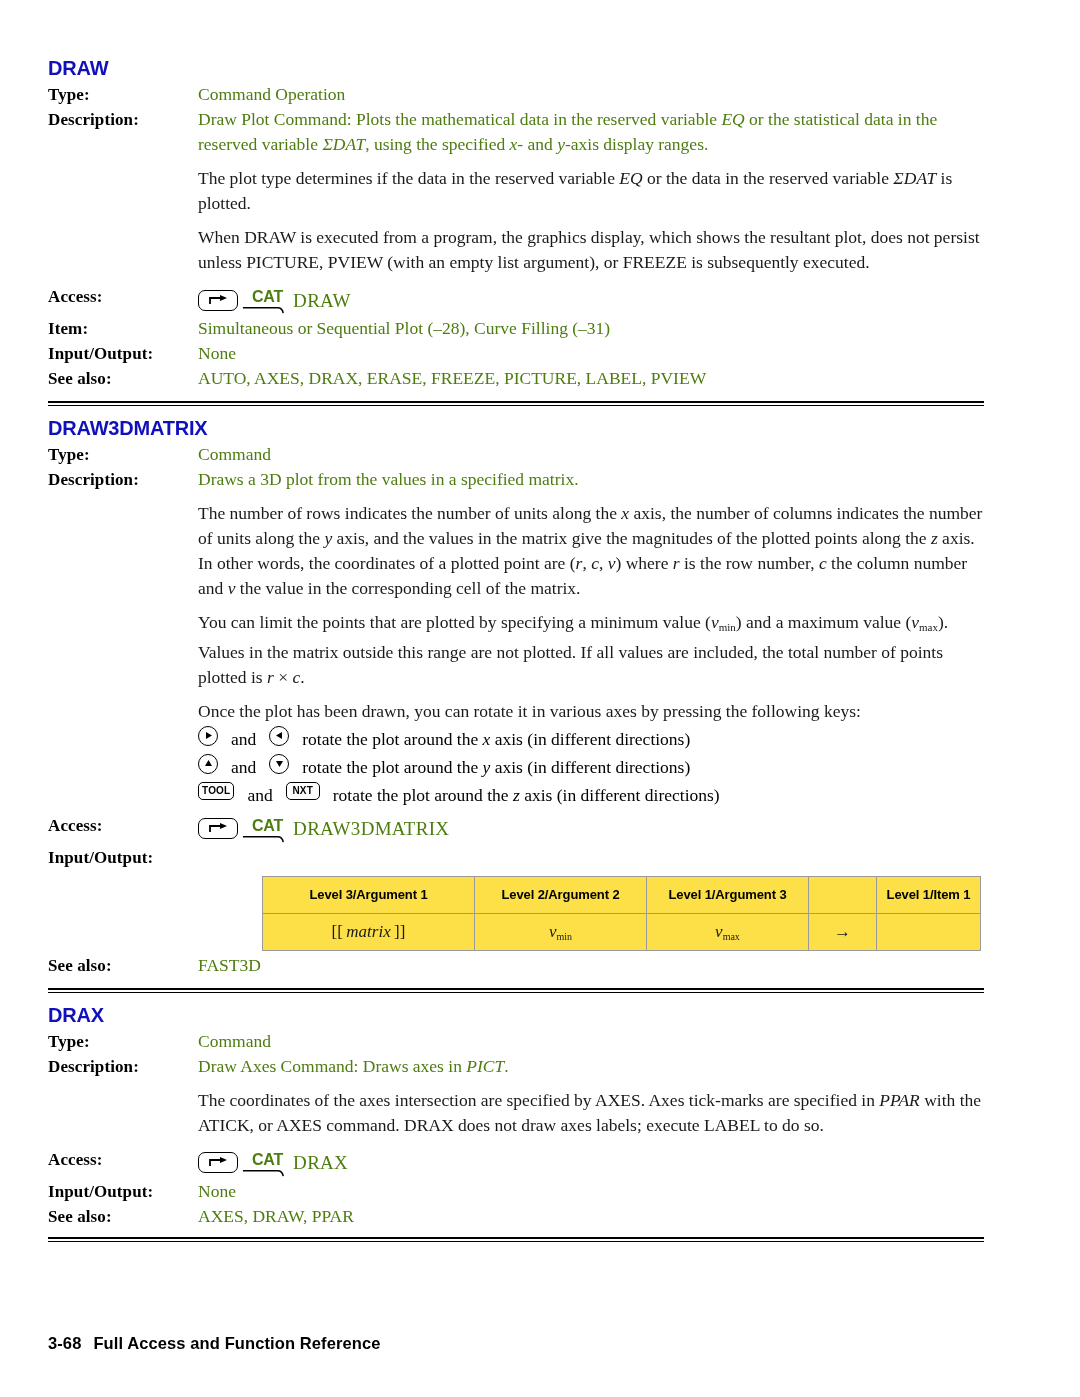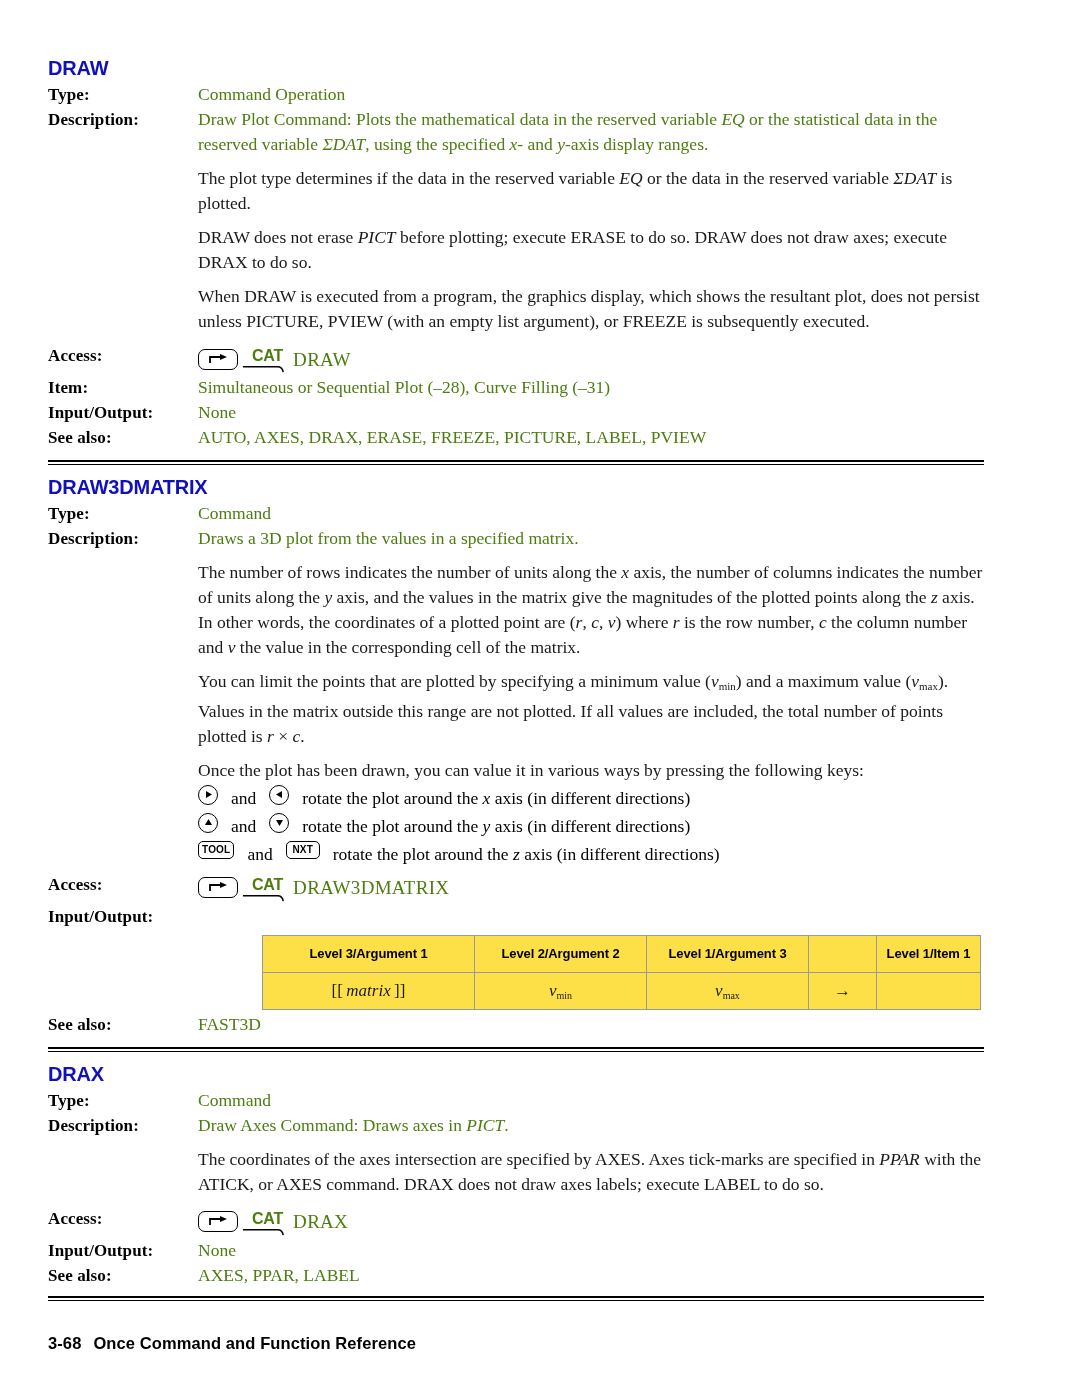--- a/index.html
+++ b/index.html
@@ -241,24 +241,20 @@
           Draw Plot Command: Plots the mathematical data in the reserved variable <i>EQ</i> or the statistical
           data in the reserved variable <i>ΣDAT</i>, using the specified <i>x</i>- and <i>y</i>-axis display ranges.
         </div>
       </div>
 
       <div class="para">
         The plot type determines if the data in the reserved variable <i>EQ</i> or the data in the reserved
         variable <i>ΣDAT</i> is plotted.
       </div>
 
-      <div class="para">
-        DRAW does not erase <i>PICT</i> before plotting; execute ERASE to do so. DRAW does not draw
-        axes; execute DRAX to do so.
-      </div>
 
       <div class="para">
         When DRAW is executed from a program, the graphics display, which shows the resultant plot,
         does not persist unless PICTURE, PVIEW (with an empty list argument), or FREEZE is
         subsequently executed.
       </div>
 
       <div class="row" style="margin-top:9px">
         <div class="row-label">Access:</div>
         <div class="row-value access-val">
@@ -317,21 +313,21 @@
         matrix.
       </div>
 
       <div class="para">
         You can limit the points that are plotted by specifying a minimum value (<i>v</i><span class="sub">min</span>) and a maximum
         value (<i>v</i><span class="sub">max</span>). Values in the matrix outside this range are not plotted. If all values are included, the
         total number of points plotted is <i>r</i> × <i>c</i>.
       </div>
 
       <div class="para">
-        Once the plot has been drawn, you can value it in various ways by pressing the following keys:
+        Once the plot has been drawn, you can rotate it in various axes by pressing the following keys:
       </div>
 
       <div class="keyrow">
         <span class="key-round">
           <svg width="9" height="9" viewBox="0 0 9 9" aria-hidden="true">
               <path d="M2 1 L8 4.5 L2 8 Z" fill="#000"></path>
             </svg>
         </span>
         <span class="txt">and</span>
         <span class="key-round">
@@ -464,24 +460,24 @@
         </div>
       </div>
 
       <div class="row">
         <div class="row-label">Input/Output:</div>
         <div class="row-value">None</div>
       </div>
 
       <div class="row">
         <div class="row-label">See also:</div>
-        <div class="row-value">AXES, PPAR, LABEL</div>
+        <div class="row-value">AXES, DRAW, PPAR</div>
       </div>
 
       <div class="rule-bottom"></div>
     </div>
 
   </div>
 
   <div class="footer">
-    <span class="pg">3-68</span><span>Once Command and Function Reference</span>
+    <span class="pg">3-68</span><span>Full Access and Function Reference</span>
   </div>
 </div>
 
 </body></html>

